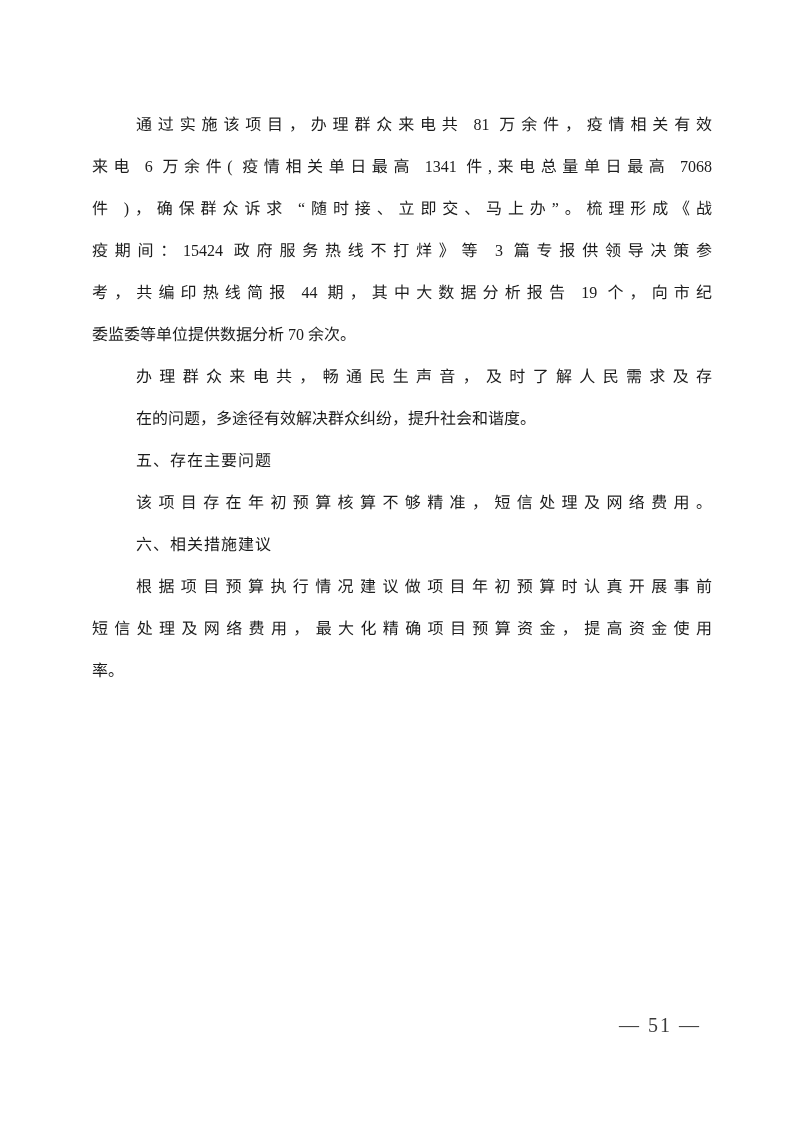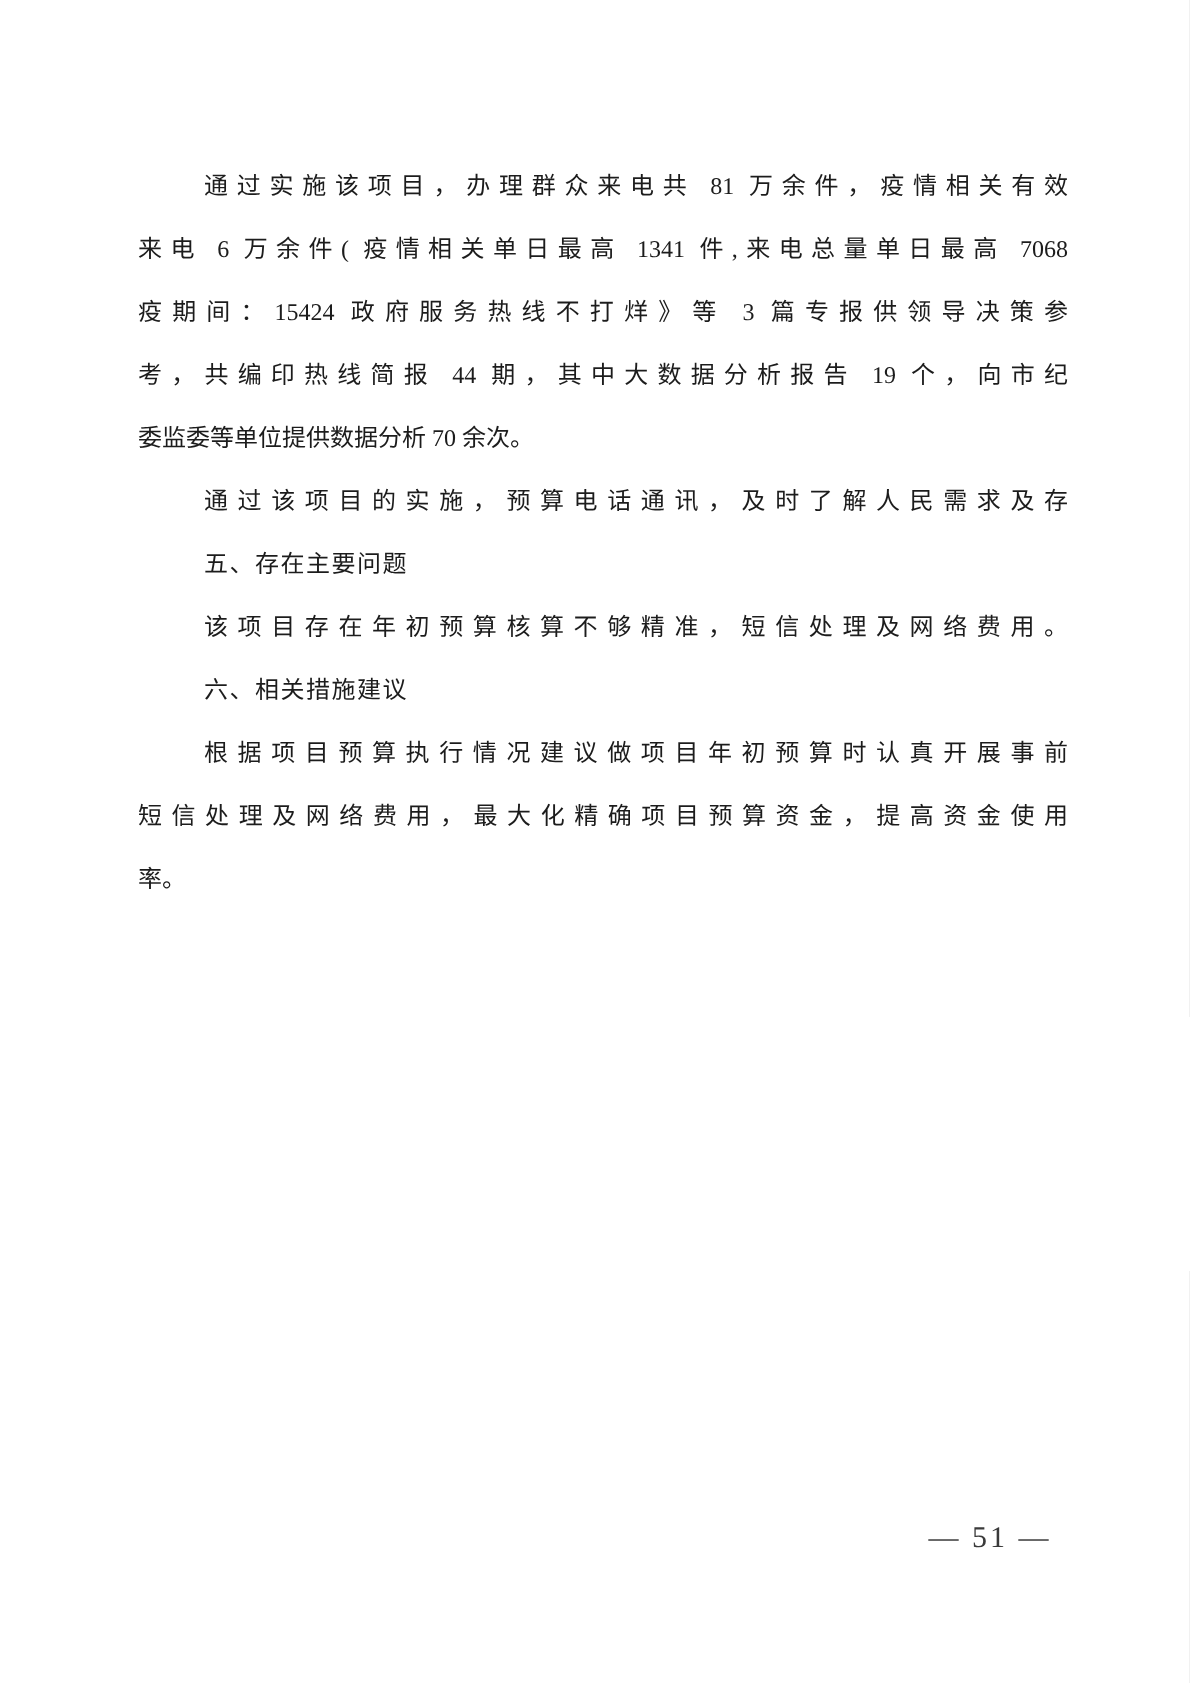--- a/index.html
+++ b/index.html
@@ -60,24 +60,26 @@
     font-family: "Liberation Serif", "DejaVu Serif", serif;
   }
 </style>
 </head>
 <body>
 
 <div class="page">
   <div class="text-block">
     <div class="line j indent">通过实施该项目，办理群众来电共 81 万余件，疫情相关有效</div>
     <div class="line j">来电 6 万余件( 疫情相关单日最高 1341 件,来电总量单日最高 7068</div>
+    <div class="line j">件 )，确保群众诉求 “随时接、立即交、马上办”。梳理形成《战</div>
     <div class="line j">疫期间：15424 政府服务热线不打烊》等 3 篇专报供领导决策参</div>
     <div class="line j">考，共编印热线简报 44 期，其中大数据分析报告 19 个，向市纪</div>
     <div class="line">委监委等单位提供数据分析 70 余次。</div>
-    <div class="line j indent">通过该项目的实施，预算电话通讯，及时了解人民需求及存</div>
+    <div class="line j indent">办理群众来电共，畅通民生声音，及时了解人民需求及存</div>
+    <div class="line indent">在的问题，多途径有效解决群众纠纷，提升社会和谐度。</div>
     <div class="line hei indent">五、存在主要问题</div>
     <div class="line j indent">该项目存在年初预算核算不够精准，短信处理及网络费用。</div>
     <div class="line hei indent">六、相关措施建议</div>
     <div class="line j indent">根据项目预算执行情况建议做项目年初预算时认真开展事前</div>
     <div class="line j">短信处理及网络费用，最大化精确项目预算资金，提高资金使用</div>
     <div class="line">率。</div>
   </div>
 
   <div class="page-number">— 51 —</div>
 </div>

